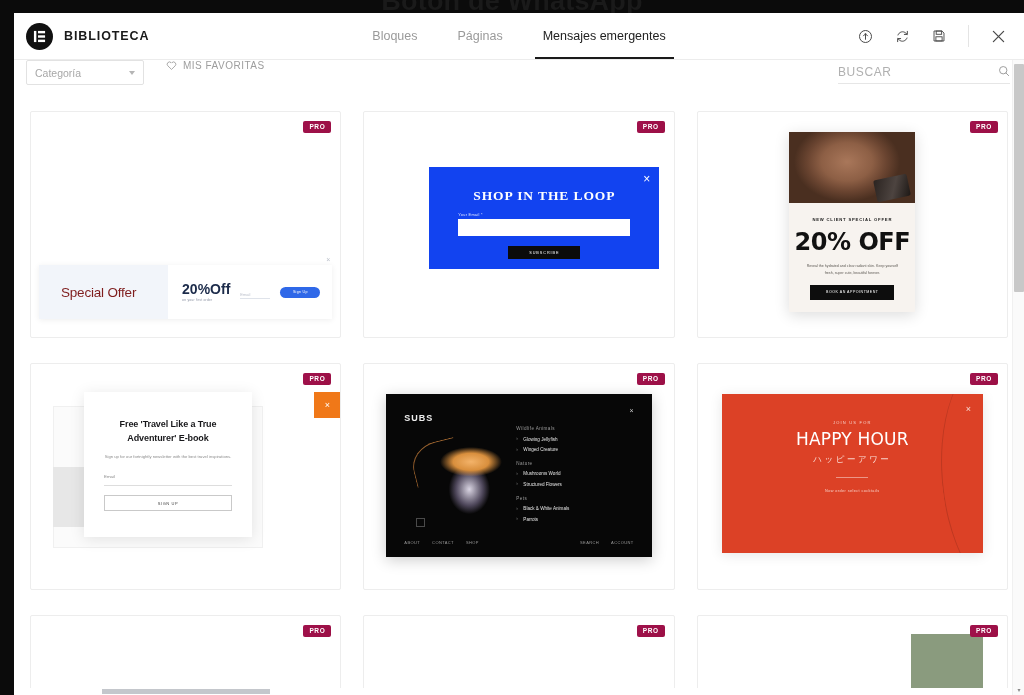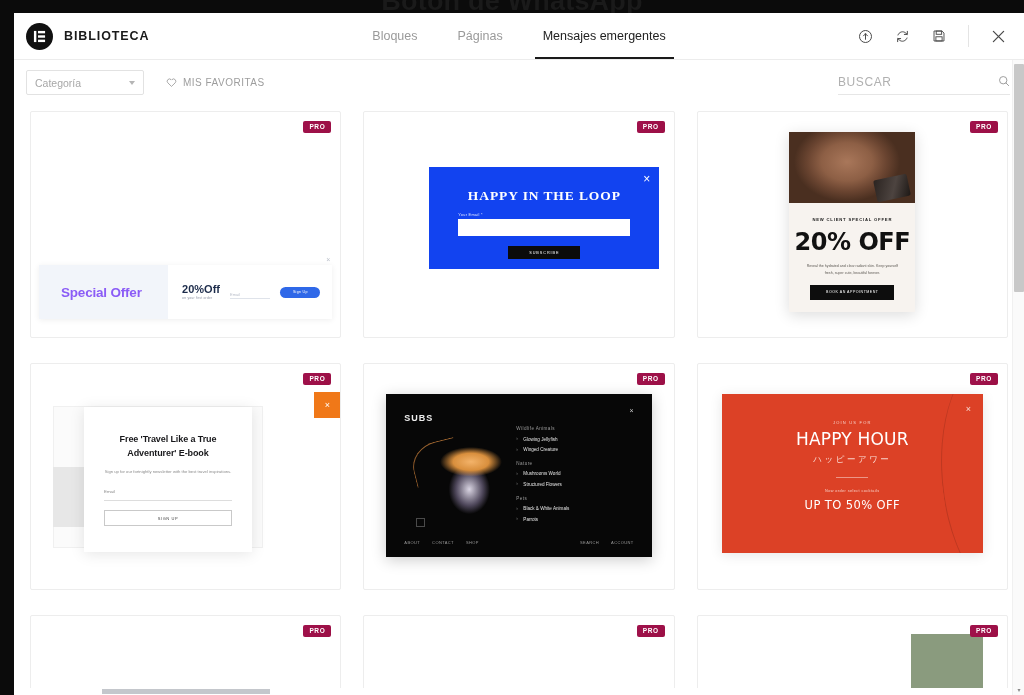--- a/index.html
+++ b/index.html
@@ -113,21 +113,21 @@
     width: 1px; height: 22px;
     background: #e4e4e4;
     margin: 0 2px;
   }
 
   
   .toolbar {
     position: relative;
     height: 45px;
     display: flex;
-    align-items: center;
+    align-items: flex-start;
     padding: 0 14px 0 12px;
     background: #fff;
   }
   .select-box {
     position: relative;
     width: 118px; height: 25px;
     border: 1px solid #e2e2e2;
     border-radius: 2px;
     display: flex; align-items: center;
     padding: 0 8px;
@@ -227,33 +227,33 @@
     height: 54px;
     display: flex;
     box-shadow: 0 1px 6px rgba(0,0,0,.07);
   }
   .c1-left {
     width: 44%;
     background: #f2f5fa;
     display: flex; align-items: center;
     padding-left: 22px;
     font-size: 13.5px;
-    font-weight: 700;
-    color: #8b5cf6;
+    font-weight: 400;
+    color: #7f1d1d;
     letter-spacing: -.2px;
   }
   .c1-right {
     flex: 1;
     background: #fff;
     display: flex; align-items: center;
     gap: 10px;
     padding: 0 12px 0 14px;
     position: relative;
   }
-  .c1-off { font-size: 11px; font-weight: 800; color: #1c2b4a; line-height: 1.05; }
+  .c1-off { font-size: 14px; font-weight: 800; color: #1c2b4a; line-height: 1.05; }
   .c1-sub { font-size: 3.4px; color: #8d93a3; letter-spacing: .2px; margin-top: 1px; }
   .c1-field {
     flex: 1;
     border-bottom: 1px solid #dfe3ea;
     height: 14px;
     display: flex; align-items: flex-end;
     font-size: 4px; color: #b9bec9;
     padding-bottom: 1px;
   }
   .c1-btn {
@@ -381,21 +381,21 @@
     border: 1px solid #f0f0f0;
   }
   .c4-gray {
     position: absolute;
     left: 22px; top: 103px;
     width: 46px; height: 60px;
     background: #e7e7e7;
   }
   .c4-pop {
     position: absolute;
-    left: 53px; top: 43px;
+    left: 53px; top: 28px;
     width: 168px; height: 145px;
     background: #fff;
     box-shadow: 0 2px 14px rgba(0,0,0,.10);
     padding: 26px 20px 0;
   }
   .c4-title {
     text-align: center;
     font-size: 9px;
     font-weight: 700;
     line-height: 1.5;
@@ -724,21 +724,21 @@
               </div>
             </div>
           </div>
         </div>
 
         <div class="card">
           <span class="pro-badge">PRO</span>
           <div class="thumb">
             <div class="c2-pop">
               <span class="c2-x">×</span>
-              <div class="c2-title">HAPPY IN THE LOOP</div>
+              <div class="c2-title">SHOP IN THE LOOP</div>
               <div class="c2-lbl">Your Email *</div>
               <div class="c2-input"></div>
               <div class="c2-btn">SUBSCRIBE</div>
             </div>
           </div>
         </div>
 
         <div class="card">
           <span class="pro-badge">PRO</span>
           <div class="thumb">
@@ -806,21 +806,20 @@
           <div class="thumb">
             <div class="c6-pop">
               <div class="c6-x">×</div>
               <div class="c6-kicker">JOIN US FOR</div>
               <div class="c6-h1">
                 <div>HAPPY HOUR</div>
               </div>
               <div class="c6-jp">ハッピーアワー</div>
               <div class="c6-rule"></div>
               <div class="c6-note">Now order select cocktails</div>
-              <div class="c6-h2">UP TO 50% OFF</div>
             </div>
           </div>
         </div>
 
         <div class="card">
           <span class="pro-badge">PRO</span>
           <div class="thumb">
             
           </div>
         </div>

